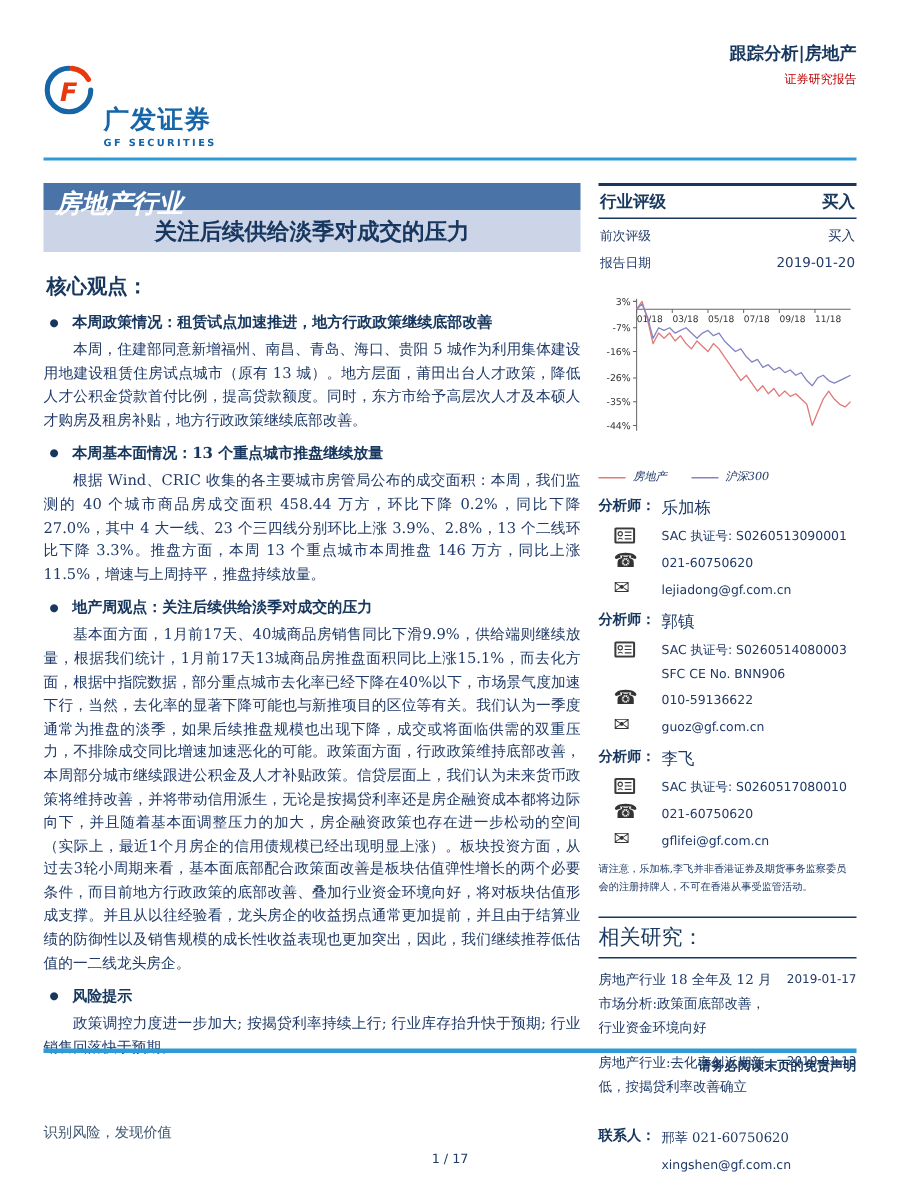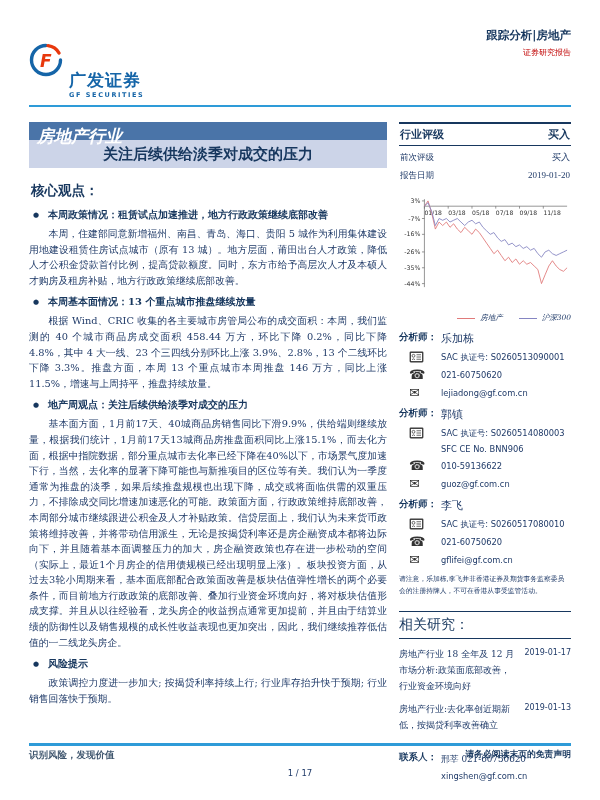--- a/index.html
+++ b/index.html
@@ -29,28 +29,28 @@
   .subtitle-bar{background:var(--subtitle-bg);color:var(--dark-navy);font-size:15px;font-weight:bold;text-align:center;padding:5px 10px;height:28px;line-height:19px;}
 
   .core-head{font-size:13.5px;font-weight:bold;margin:14px 0 8px 2px;color:var(--dark-navy);}
   .sect{margin-top:7px;}
   .sect-head{display:flex;gap:9px;font-size:10px;font-weight:bold;color:var(--dark-navy);margin:6px 0 4px 4px;}
   .bullet{font-size:7px;line-height:14px;}
   .sect-body{font-size:9.8px;line-height:15.6px;text-align:justify;text-indent:2em;color:var(--navy);}
 
   
   .rating{border-top:2px solid var(--dark-navy);font-family:"DejaVu Sans","Liberation Sans",sans-serif;}
-  .rating .row{display:flex;justify-content:space-between;align-items:baseline;font-family:Liberation Serif, serif;}
+  .rating .row{display:flex;justify-content:space-between;align-items:baseline;}
   .rating .row1{border-bottom:1px solid var(--dark-navy);padding:3px 1px 3px 1px;font-size:11px;font-weight:bold;color:var(--dark-navy);font-family:"DejaVu Serif","Liberation Serif",serif;}
   .rating .row2{padding:5px 1px 1px 1px;font-size:8.5px;color:var(--navy);}
   .rating .row2 .val{font-size:9px;}
 
   .mkt-head{margin-top:14px;border-bottom:1.5px solid var(--dark-navy);padding-bottom:3px;font-size:11px;font-weight:bold;color:var(--dark-navy);}
   .chart-wrap{margin-top:8px;}
-  .legend{display:flex;justify-content:flex-end;gap:16px;margin-top:2px;}
+  .legend{display:flex;justify-content:flex-start;gap:16px;margin-top:2px;}
   .legend-item{display:flex;align-items:center;gap:5px;font-size:7.5px;font-style:italic;color:var(--navy);}
   .legend-item .sw{display:inline-block;width:18px;height:1px;}
 
   
   .an-block{margin-top:8px;}
   .an-row{display:flex;align-items:flex-start;margin-top:7px;}
   .an-label{width:42px;font-size:9.5px;font-weight:bold;color:var(--dark-navy);flex:none;}
   .an-name{font-size:11px;color:var(--navy);}
   .ic-row{display:flex;align-items:center;margin-top:5px;}
   .ic-cell{width:42px;flex:none;display:flex;justify-content:flex-start;padding-left:10px;}
@@ -68,21 +68,21 @@
   
   .contact{display:flex;margin-top:18px;}
   .contact .c-label{width:42px;flex:none;font-size:9.5px;font-weight:bold;color:var(--dark-navy);}
   .contact .c-val{font-size:8.8px;line-height:17px;color:var(--navy);}
   .contact .c-val .email{font-family:"DejaVu Sans","Liberation Sans",sans-serif;font-size:8.3px;}
 
   
   .footer{position:absolute;left:29px;right:29px;bottom:22px;}
   .f-line{border-top:3px solid var(--line-blue);}
   .f-row{display:flex;justify-content:space-between;margin-top:3px;}
-  .f-left{font-size:9.5px;font-weight:bold;color:#3f566e;}
+  .f-left{font-size:9.5px;font-weight:normal;color:#3f566e;margin-top:44px;}
   .f-right{font-size:8.8px;font-weight:bold;color:var(--dark-navy);}
   .f-page{text-align:center;font-size:8.5px;color:var(--navy);margin-top:6px;font-family:"DejaVu Sans","Liberation Sans",sans-serif;}
 
   svg text{font-family:"DejaVu Sans","Liberation Sans",sans-serif;}
 </style>
 </head>
 <body>
 
 <div class="page">
 
@@ -120,21 +120,21 @@
           <span>本周政策情况：租赁试点加速推进，地方行政政策继续底部改善</span>
         </div>
         <div class="sect-body">本周，住建部同意新增福州、南昌、青岛、海口、贵阳 5 城作为利用集体建设用地建设租赁住房试点城市（原有 13 城）。地方层面，莆田出台人才政策，降低人才公积金贷款首付比例，提高贷款额度。同时，东方市给予高层次人才及本硕人才购房及租房补贴，地方行政政策继续底部改善。</div>
       </div>
 
       <div class="sect">
         <div class="sect-head">
           <span class="bullet">●</span>
           <span>本周基本面情况：13 个重点城市推盘继续放量</span>
         </div>
-        <div class="sect-body">根据 Wind、CRIC 收集的各主要城市房管局公布的成交面积：本周，我们监测的 40 个城市商品房成交面积 458.44 万方，环比下降 0.2%，同比下降 4.8%，其中 4 大一线、23 个三四线分别环比上涨 3.9%、2.8%，13 个二线环比下降 3.3%。推盘方面，本周 13 个重点城市本周推盘 146 万方，同比上涨 11.5%，增速与上周持平，推盘持续放量。</div>
+        <div class="sect-body">根据 Wind、CRIC 收集的各主要城市房管局公布的成交面积：本周，我们监测的 40 个城市商品房成交面积 458.44 万方，环比下降 0.2%，同比下降 27.0%，其中 4 大一线、23 个三四线分别环比上涨 3.9%、2.8%，13 个二线环比下降 3.3%。推盘方面，本周 13 个重点城市本周推盘 146 万方，同比上涨 11.5%，增速与上周持平，推盘持续放量。</div>
       </div>
 
       <div class="sect">
         <div class="sect-head">
           <span class="bullet">●</span>
           <span>地产周观点：关注后续供给淡季对成交的压力</span>
         </div>
         <div class="sect-body">基本面方面，1月前17天、40城商品房销售同比下滑9.9%，供给端则继续放量，根据我们统计，1月前17天13城商品房推盘面积同比上涨15.1%，而去化方面，根据中指院数据，部分重点城市去化率已经下降在40%以下，市场景气度加速下行，当然，去化率的显著下降可能也与新推项目的区位等有关。我们认为一季度通常为推盘的淡季，如果后续推盘规模也出现下降，成交或将面临供需的双重压力，不排除成交同比增速加速恶化的可能。政策面方面，行政政策维持底部改善，本周部分城市继续跟进公积金及人才补贴政策。信贷层面上，我们认为未来货币政策将维持改善，并将带动信用派生，无论是按揭贷利率还是房企融资成本都将边际向下，并且随着基本面调整压力的加大，房企融资政策也存在进一步松动的空间（实际上，最近1个月房企的信用债规模已经出现明显上涨）。板块投资方面，从过去3轮小周期来看，基本面底部配合政策面改善是板块估值弹性增长的两个必要条件，而目前地方行政政策的底部改善、叠加行业资金环境向好，将对板块估值形成支撑。并且从以往经验看，龙头房企的收益拐点通常更加提前，并且由于结算业绩的防御性以及销售规模的成长性收益表现也更加突出，因此，我们继续推荐低估值的一二线龙头房企。</div>
       </div>
 

